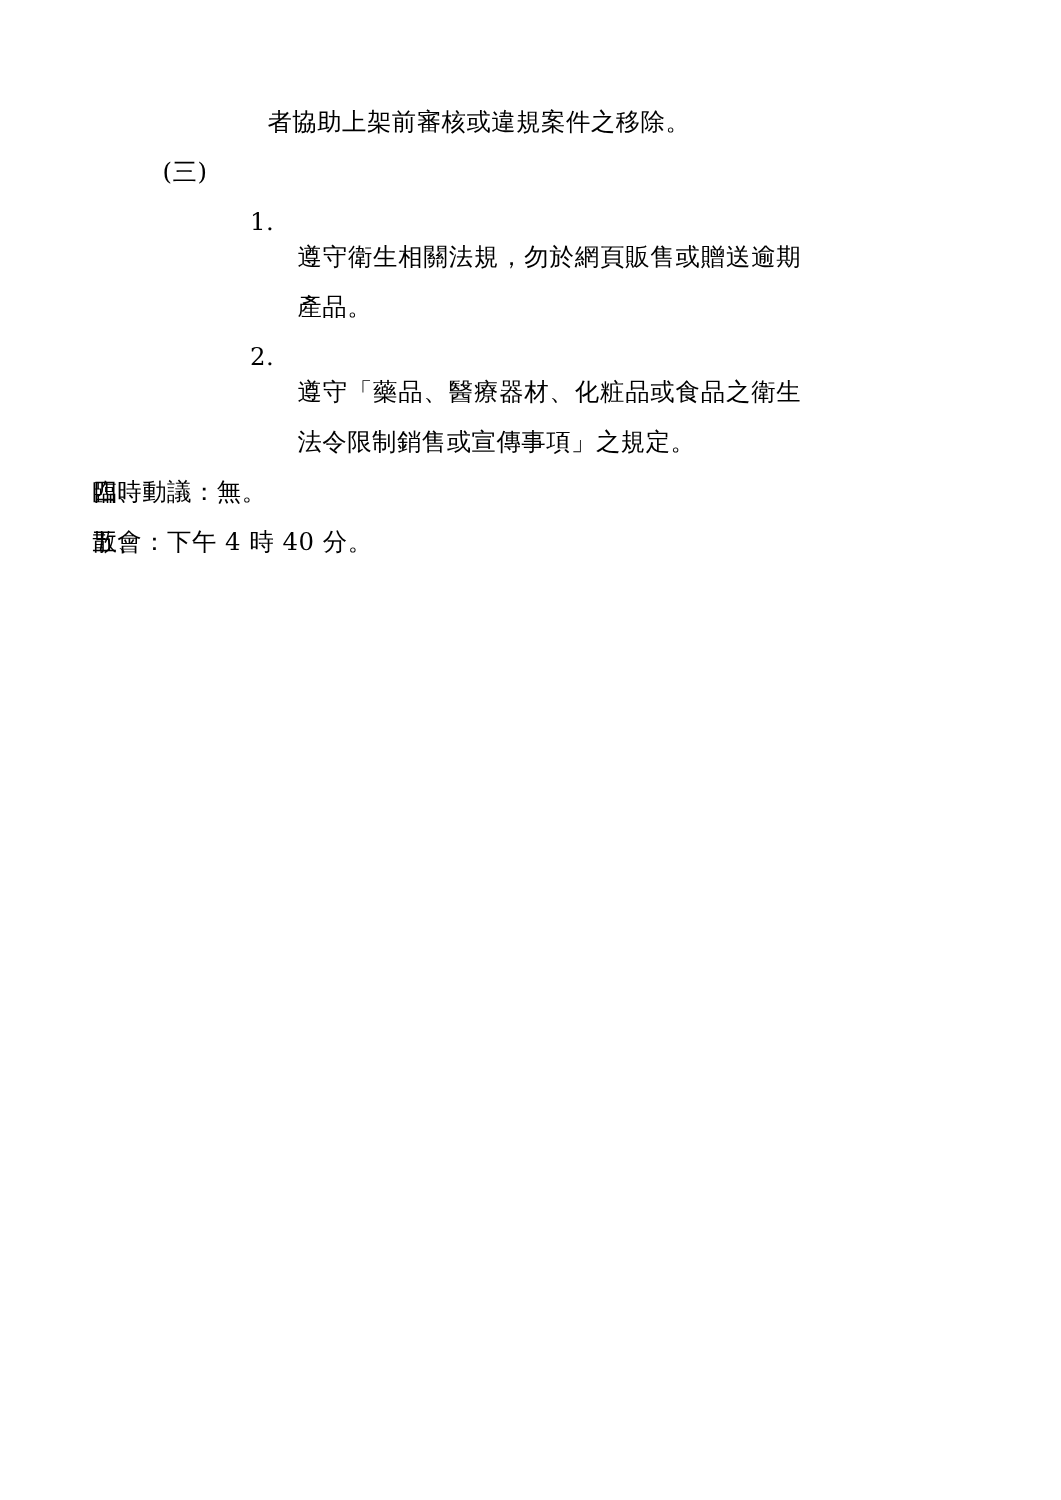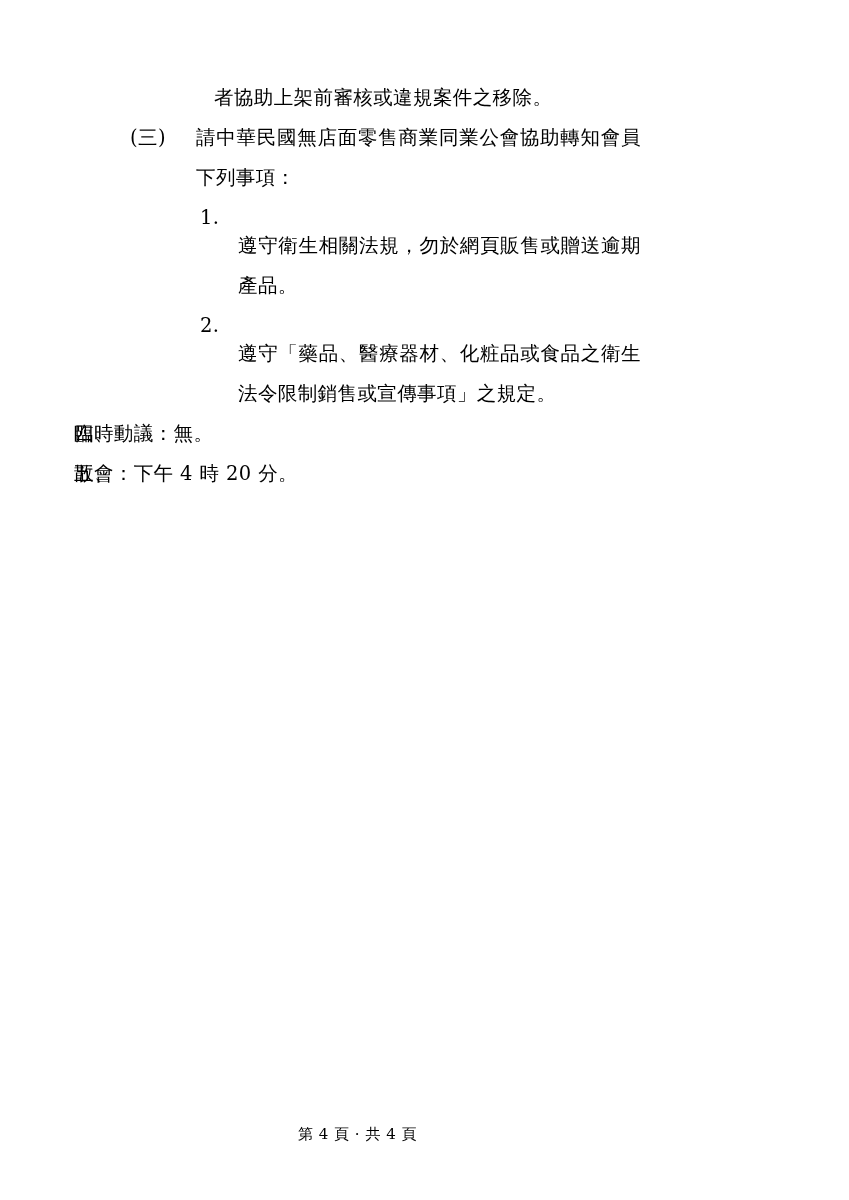--- a/index.html
+++ b/index.html
@@ -103,42 +103,40 @@
 <body>
 
 <div class="page">
 
   <div class="doc-body">
 
     <p class="cont-line">者協助上架前審核或違規案件之移除。</p>
 
     <div class="lvl1">
       <span class="marker">(三)</span>
-      <span class="content">請中華民國無店面零售商業同業公會協助轉知會員下列事項：</span>
     </div>
 
     <div class="lvl2">
       <span class="marker">1.</span>
       <span class="content">遵守衛生相關法規，勿於網頁販售或贈送逾期產品。</span>
     </div>
 
     <div class="lvl2">
       <span class="marker">2.</span>
       <span class="content">遵守「藥品、醫療器材、化粧品或食品之衛生法令限制銷售或宣傳事項」之規定。</span>
     </div>
 
     <div class="lvl0">
       <span class="marker">四、</span>
       <span class="content">臨時動議：無。</span>
     </div>
 
     <div class="lvl0">
       <span class="marker">五、</span>
-      <span class="content">散會：下午 4 時 20 分。</span>
+      <span class="content">散會：下午 4 時 40 分。</span>
     </div>
 
     <div class="blank-area"></div>
 
   </div>
 
-  <div class="footer">第 4 頁 · 共 4 頁</div>
 
 </div>
 
 </body></html>

